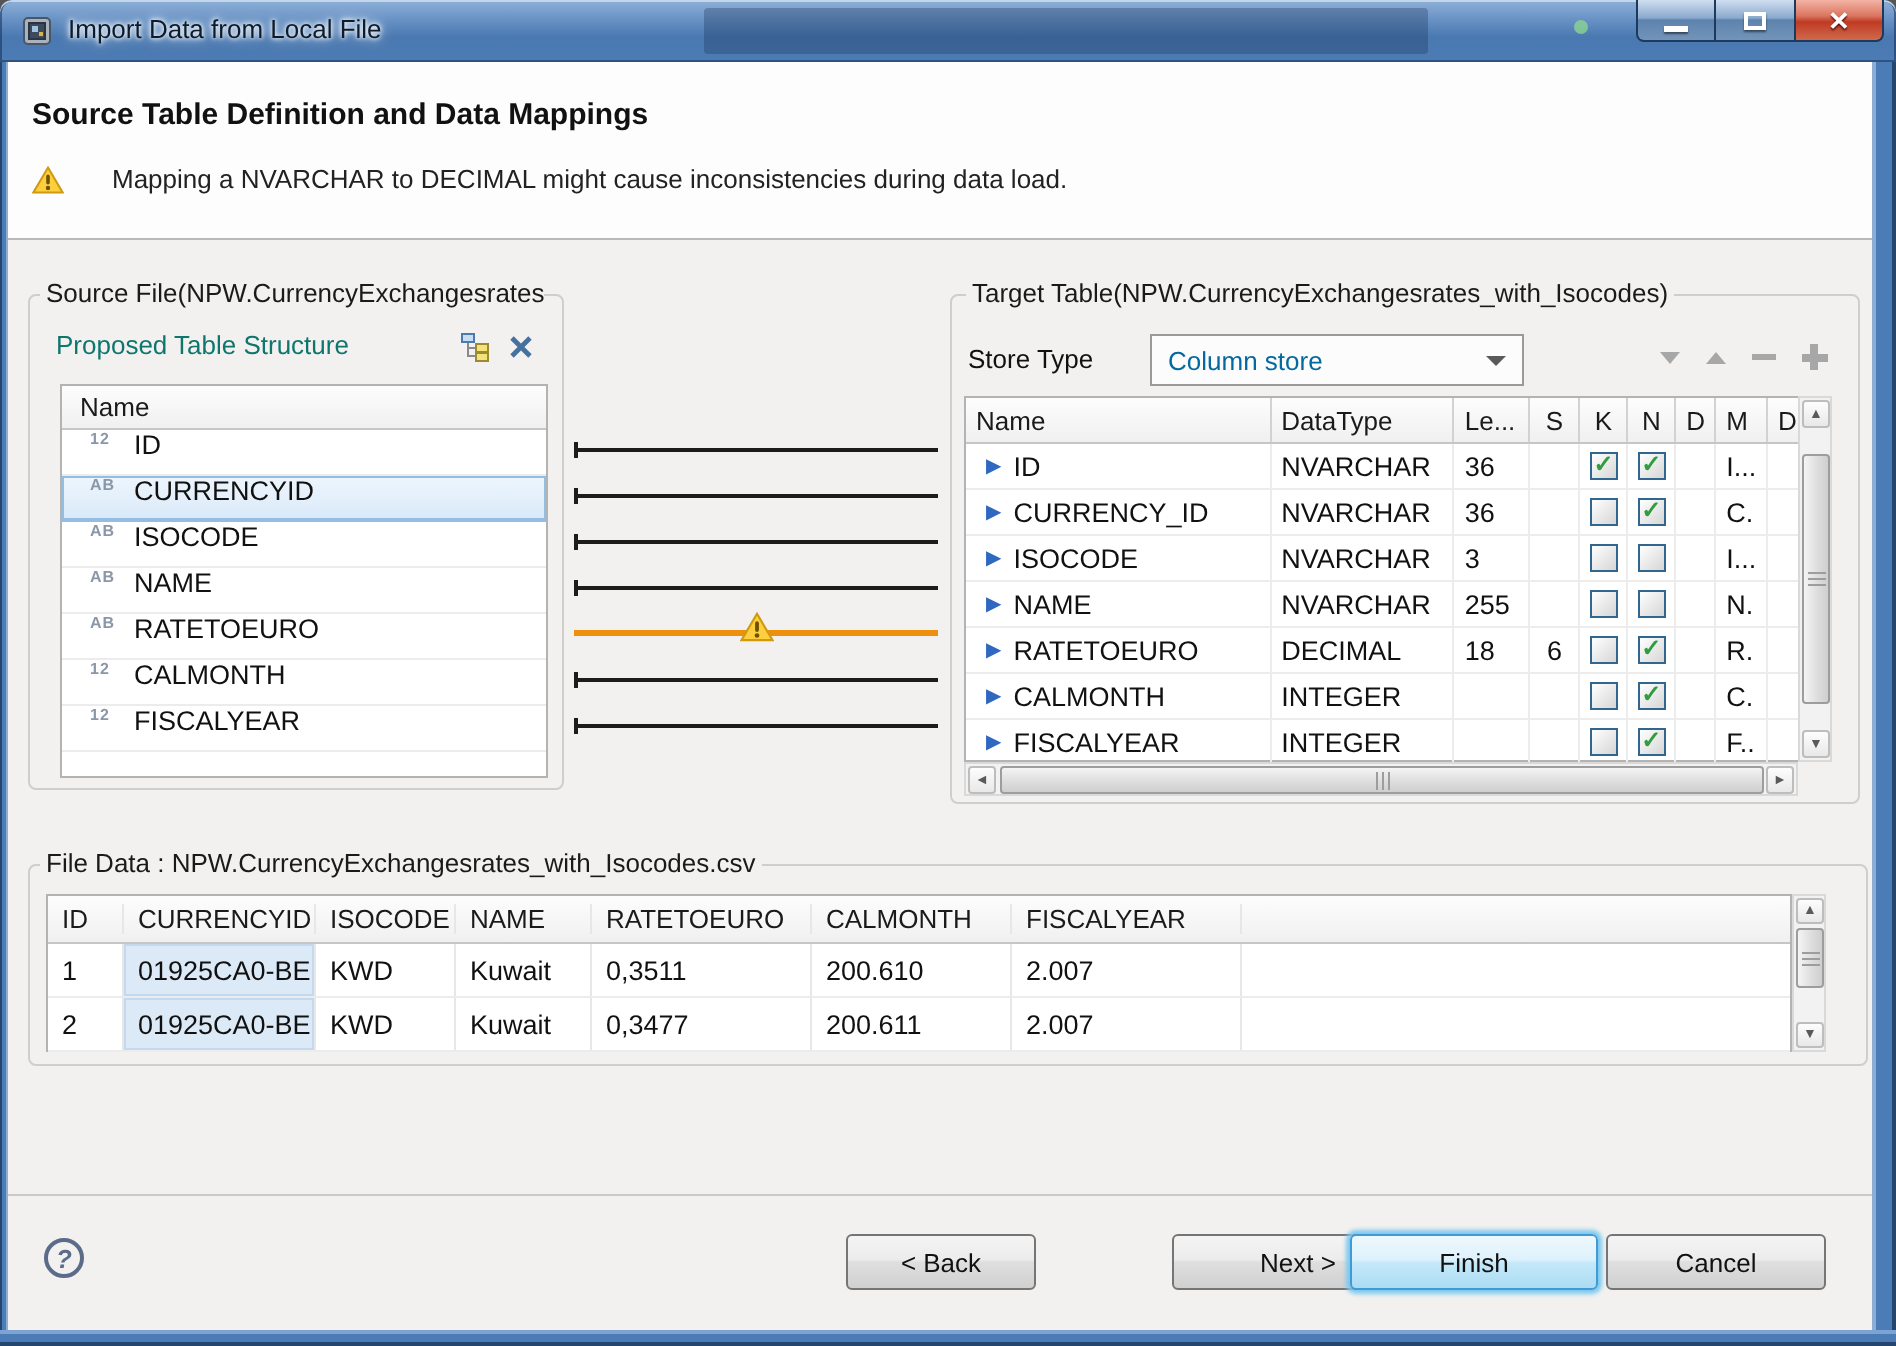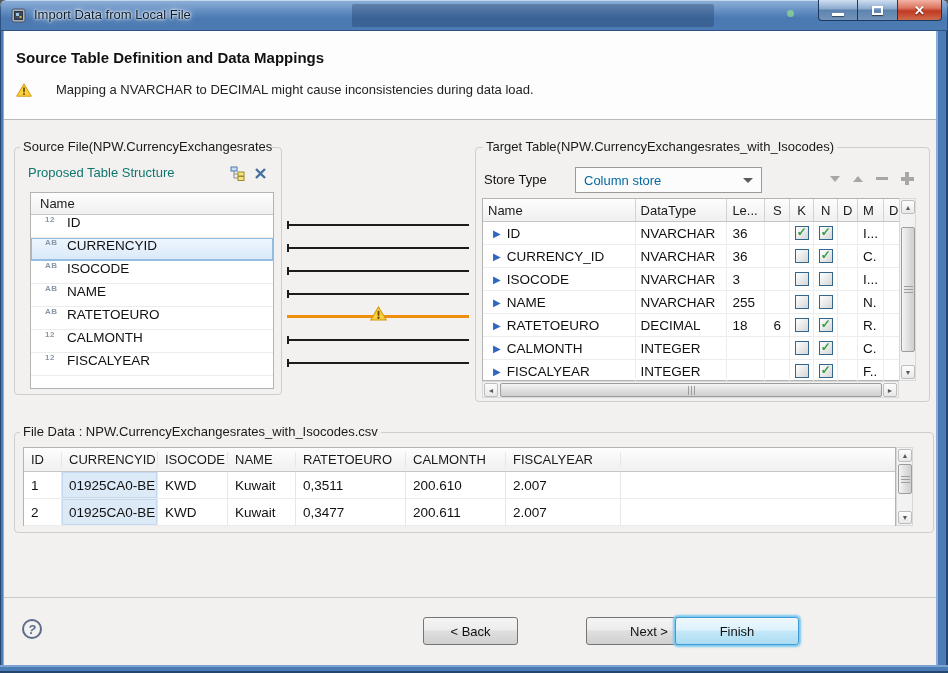--- a/index.html
+++ b/index.html
@@ -482,14 +482,15 @@
     <div class="sb-btn" style="left:1px; bottom:1px; width:14px; height:13px;">▼</div>
   </div>
 
   <div class="foot-sep"></div>
   <div class="help">
       <span>?</span>
     </div>
   <div class="pushbtn" style="left:423px; width:95px;">&lt; Back</div>
   <div class="pushbtn" style="left:547px; width:126px;margin-left:39px;">Next &gt;</div>
   <div class="pushbtn default" style="left:675px; width:124px;">Finish</div>
+  <div class="pushbtn" style="left:803px; width:110px;">Cancel</div>
 
 </div>
 
 </body></html>

